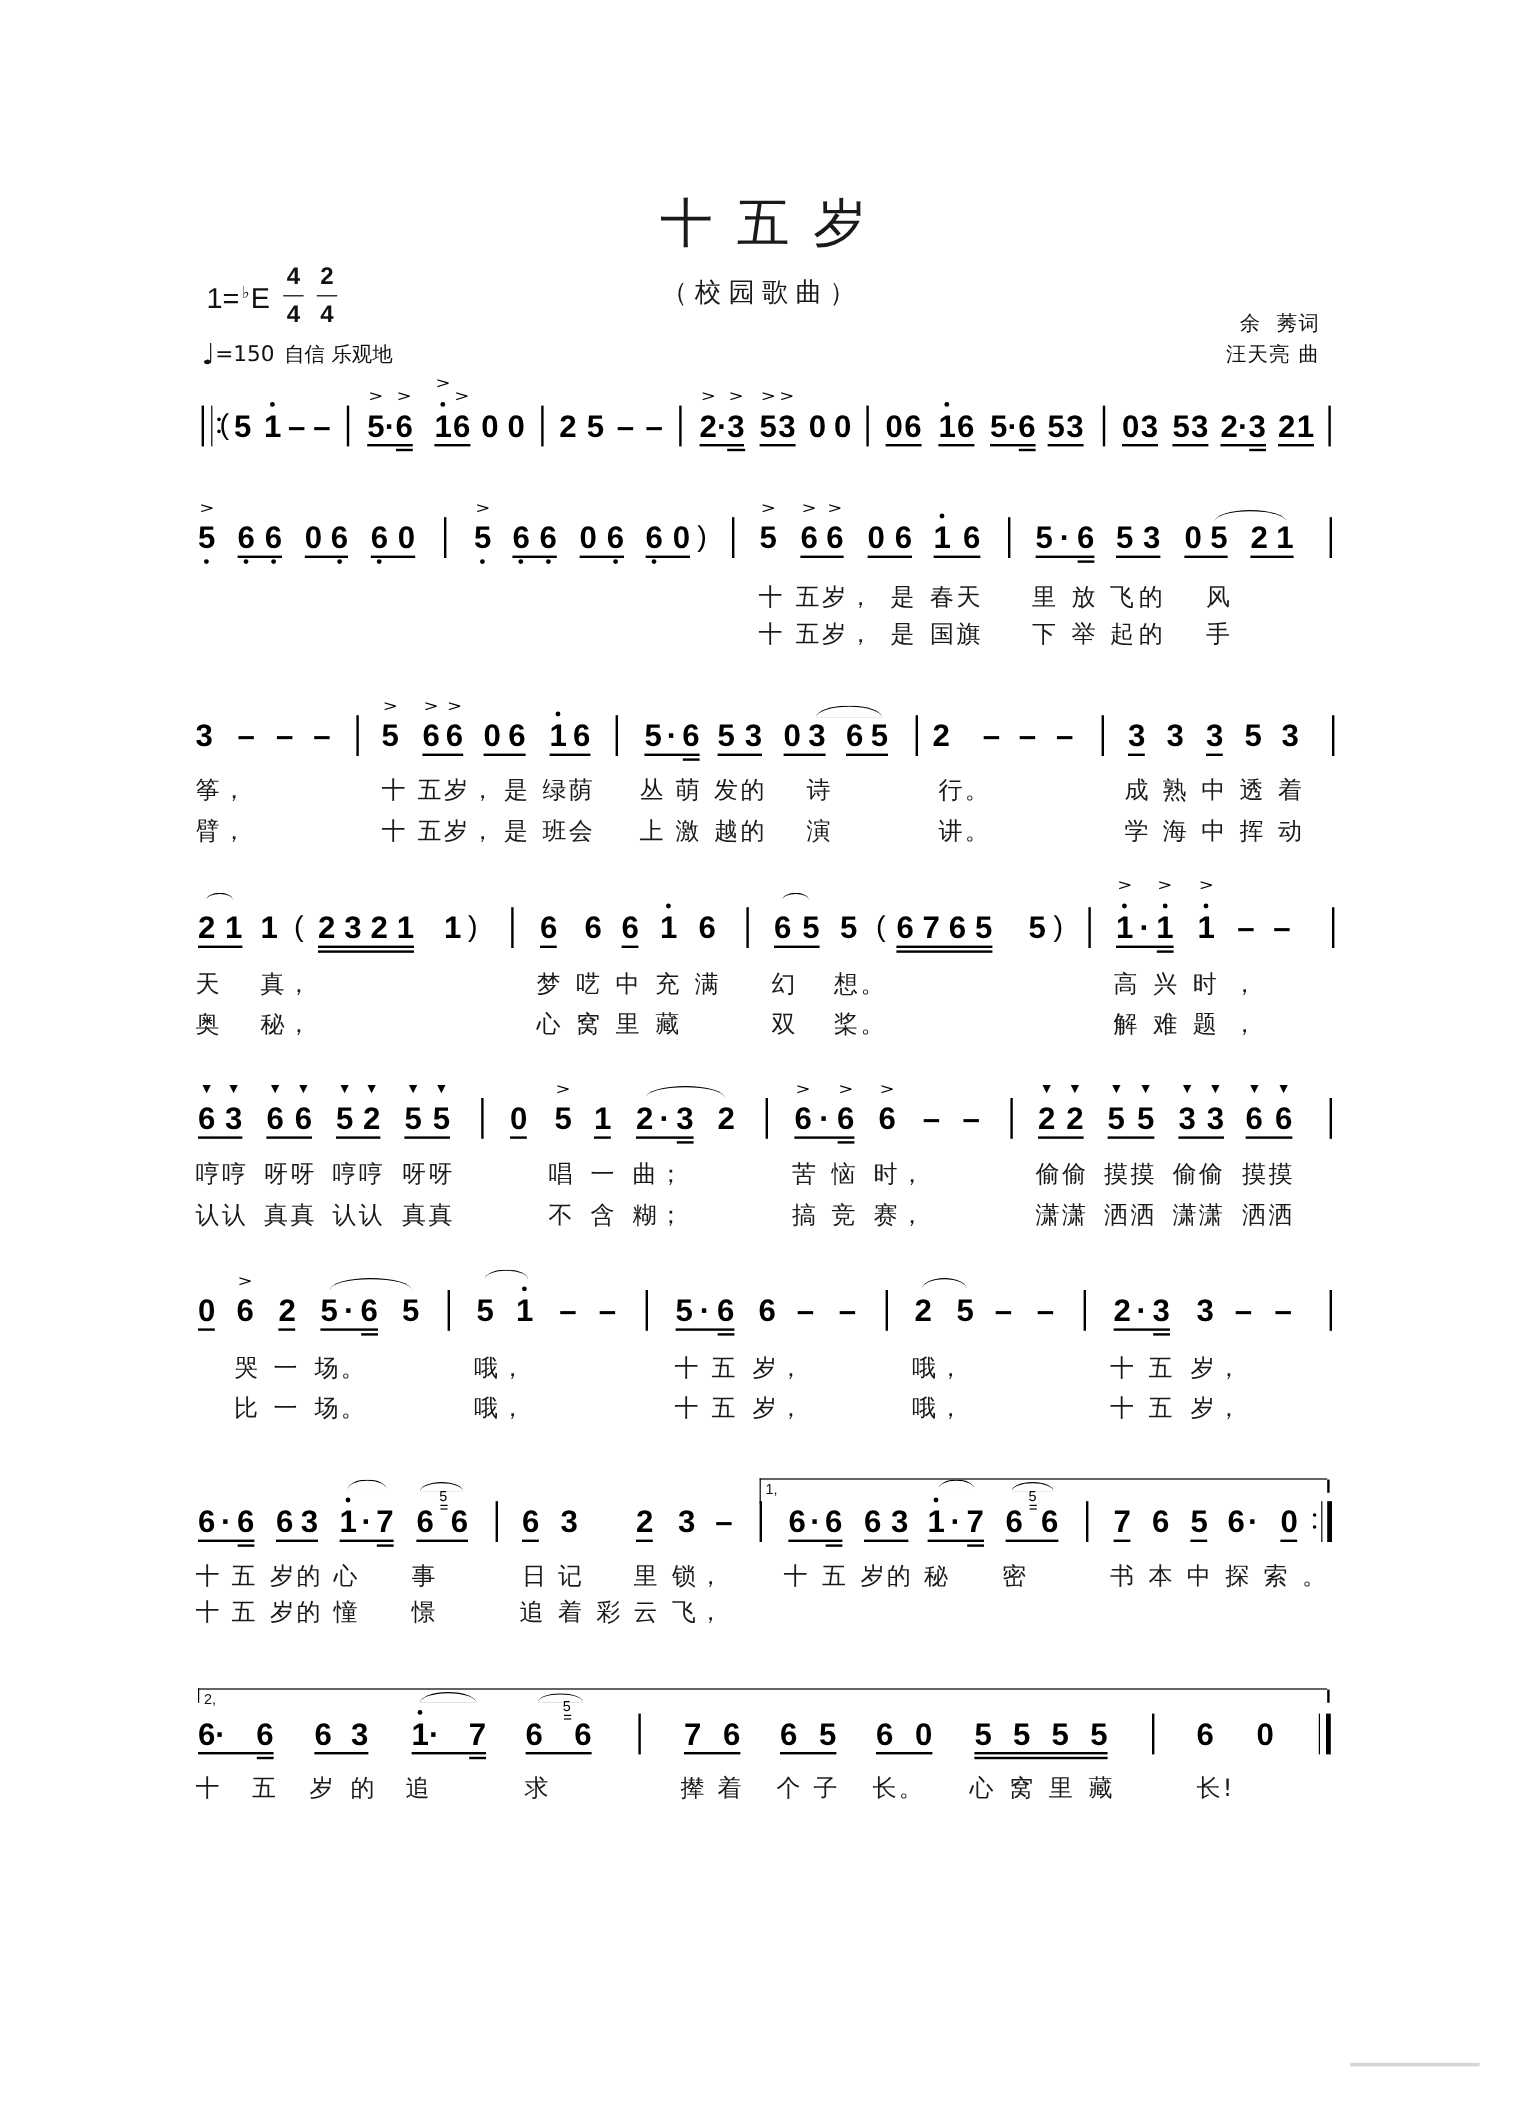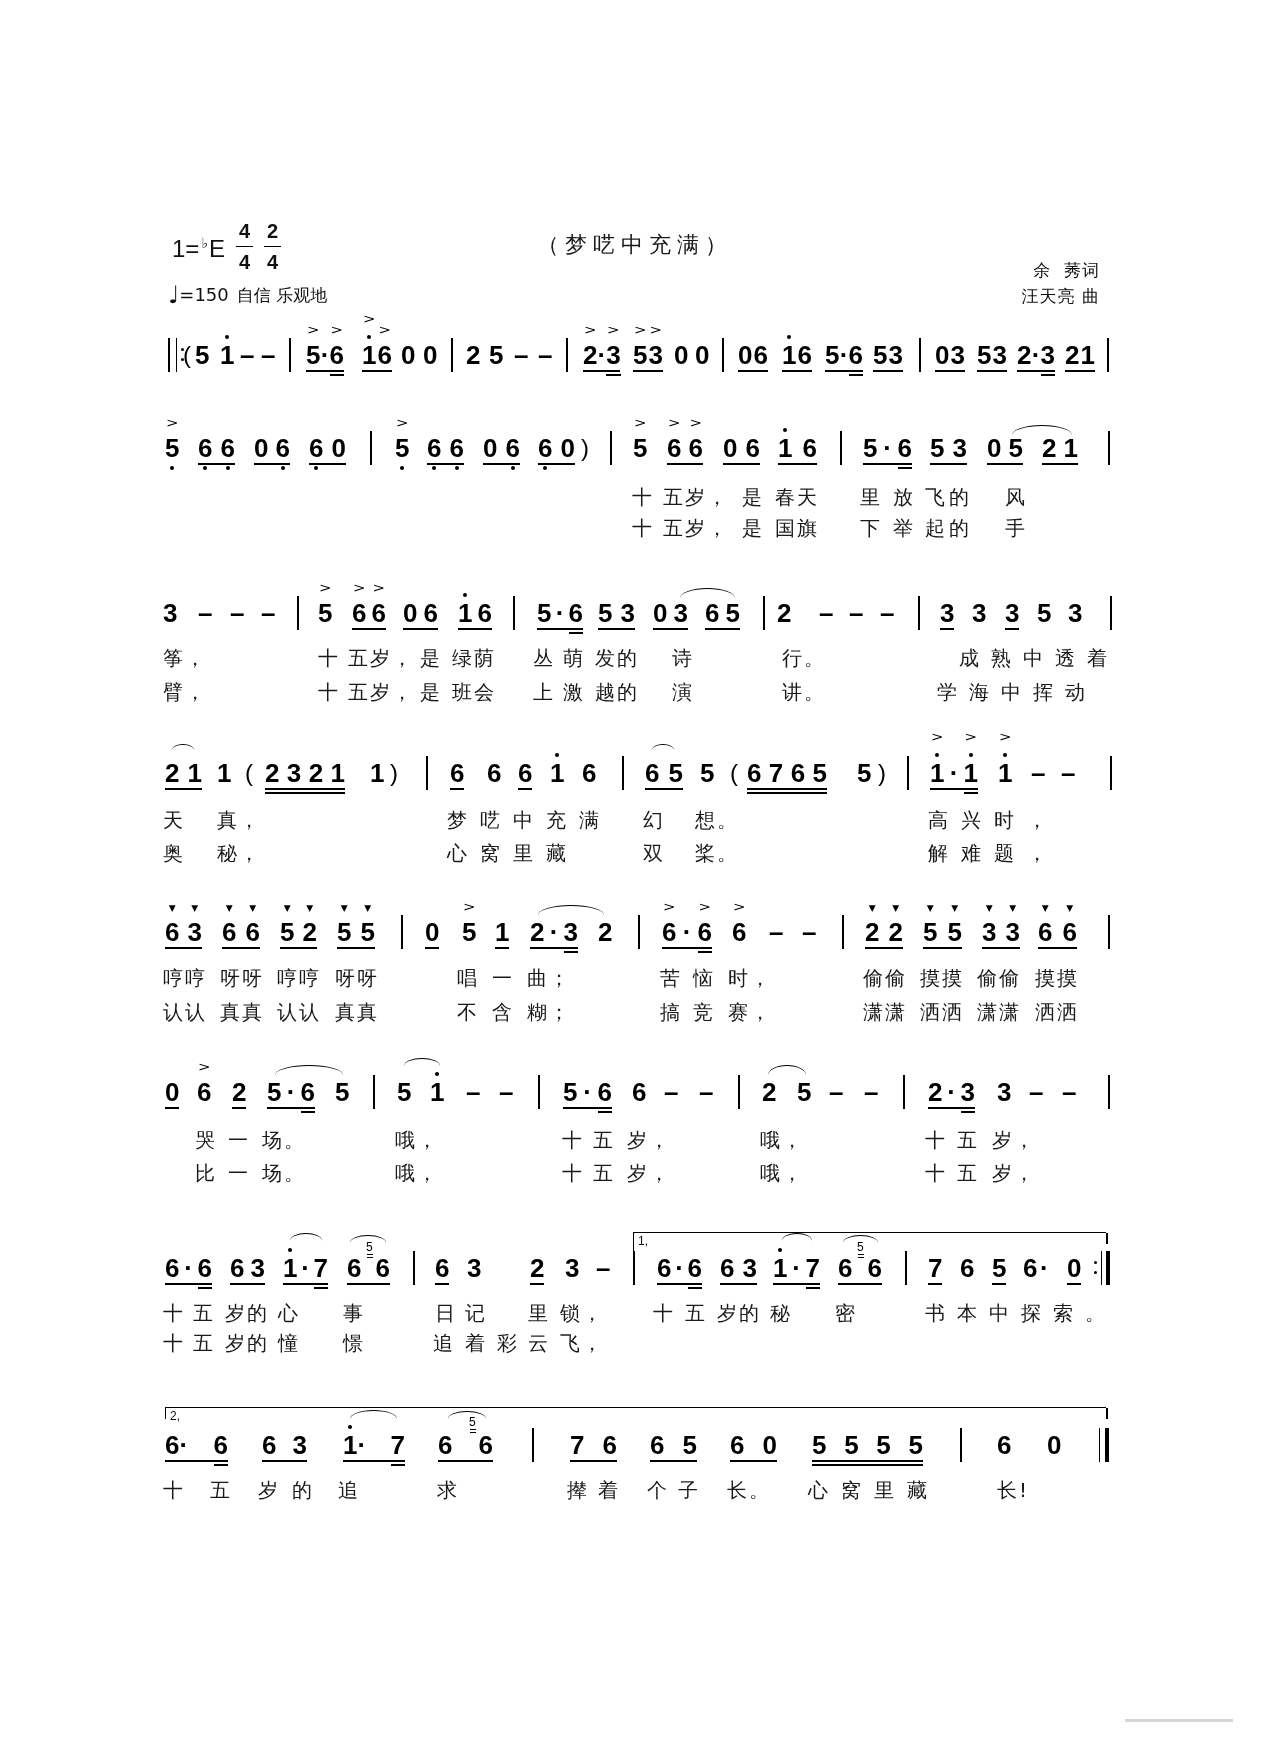--- a/index.html
+++ b/index.html
@@ -49,21 +49,22 @@
 
   .lyr { position:absolute; left:0; width:1272px; height:24px; }
   .ly { position:absolute; top:0; font:20px/24px "DejaVu Sans", sans-serif; letter-spacing:2px; white-space:nowrap; color:#1a1a1a; }
   .wm { position:absolute; height:3px; background:#d6d6d6; }
 </style>
 </head>
 <body>
 
 <div id="page">
 
-  <div class="subtitle">（梦呓中充满）</div>
+  <div class="title">十五岁</div>
+  <div class="subtitle">（校园歌曲）</div>
 
   <div class="key" style="left:172px;top:228px">
     <span>1=</span><span class="flat">♭</span><span>E</span>
   </div>
   <div class="tsig" style="left:236px;top:221px">
     <span class="tn">4</span>
     <span class="td">4</span>
   </div>
   <div class="tsig" style="left:264px;top:221px">
     <span class="tn">2</span>
@@ -304,21 +305,21 @@
     <span class="ly" style="left:163px">筝，</span>
     <span class="ly" style="left:318px">十</span>
     <span class="ly" style="left:348px">五岁，</span>
     <span class="ly" style="left:420px">是</span>
     <span class="ly" style="left:452px">绿荫</span>
     <span class="ly" style="left:533px">丛</span>
     <span class="ly" style="left:563px">萌</span>
     <span class="ly" style="left:595px">发的</span>
     <span class="ly" style="left:672px">诗</span>
     <span class="ly" style="left:782px">行。</span>
-    <span class="ly" style="left:959px;letter-spacing:12px">成熟中透着</span>
+    <span class="ly" style="left:937px;letter-spacing:12px">成熟中透着</span>
   </div>
   <div class="lyr" style="top:680px">
     <span class="ly" style="left:163px">臂，</span>
     <span class="ly" style="left:318px">十</span>
     <span class="ly" style="left:348px">五岁，</span>
     <span class="ly" style="left:420px">是</span>
     <span class="ly" style="left:452px">班会</span>
     <span class="ly" style="left:533px">上</span>
     <span class="ly" style="left:563px">激</span>
     <span class="ly" style="left:595px">越的</span>

